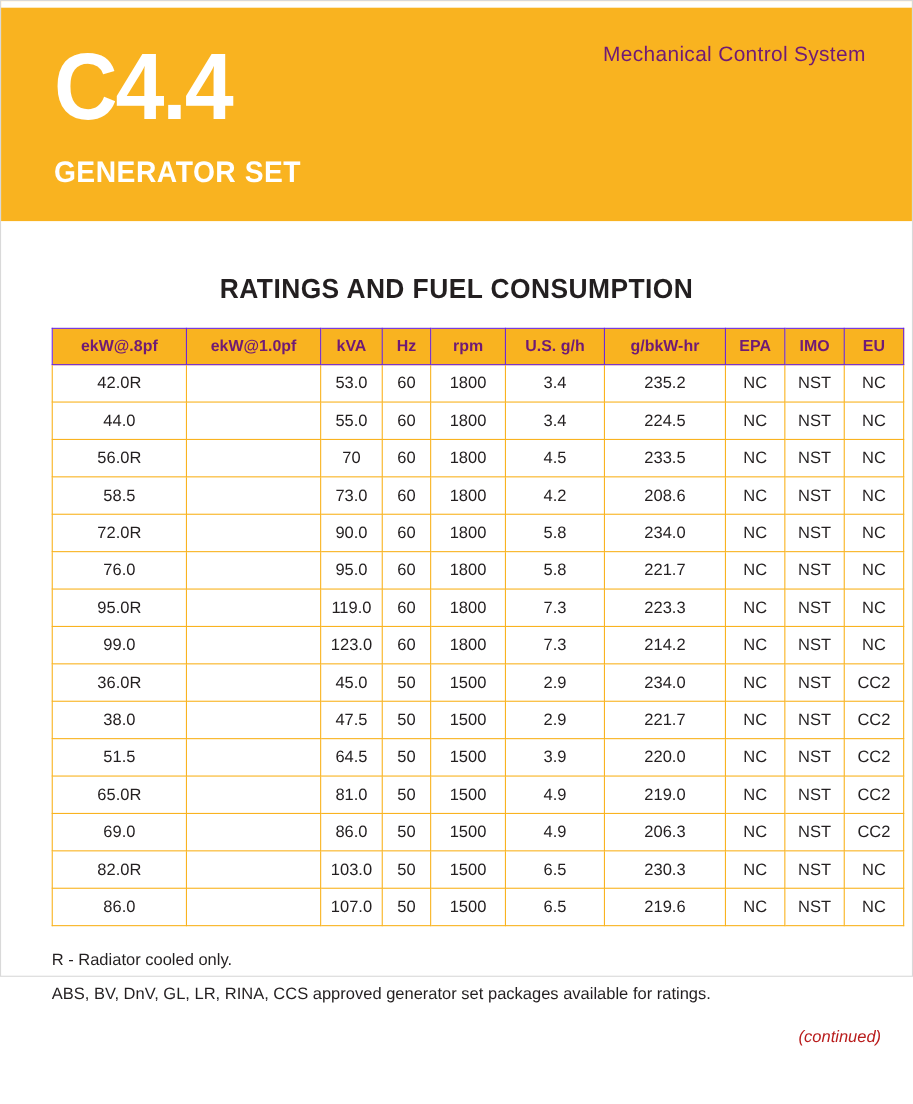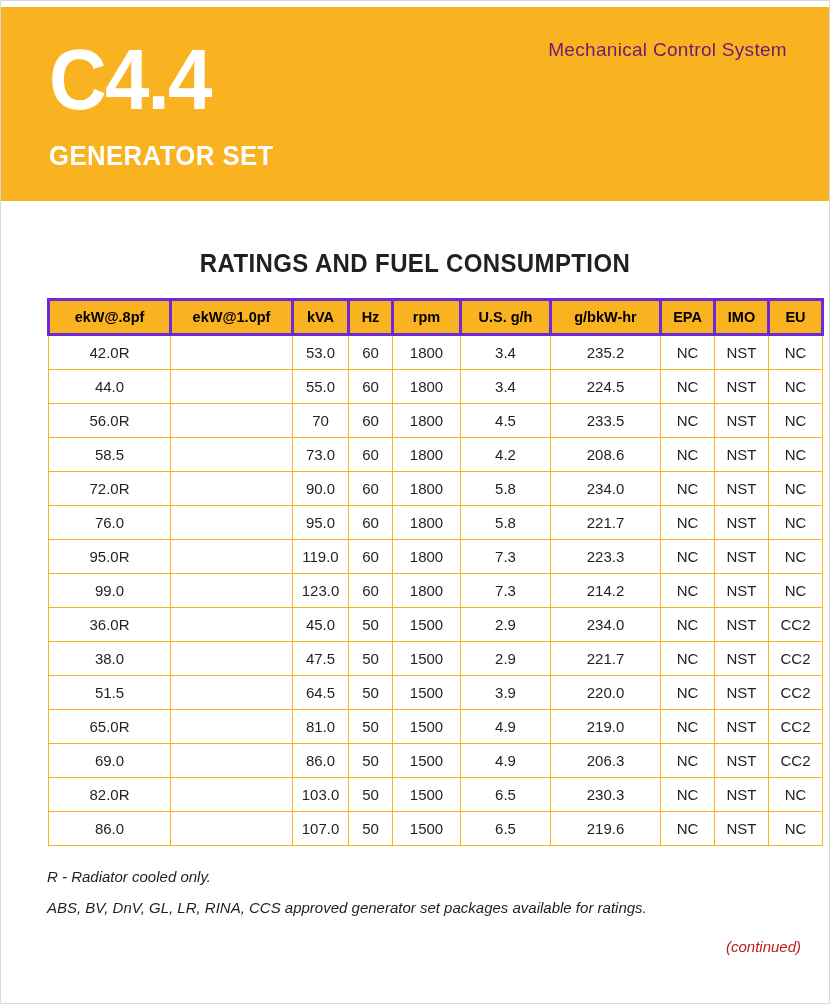--- a/index.html
+++ b/index.html
@@ -10,21 +10,21 @@
     width: 830px;
     height: 1004px;
     background: #ffffff;
     font-family: "Liberation Sans", sans-serif;
     color: #231f20;
     overflow: hidden;
   }
   .page {
     position: relative;
     width: 830px;
-    height: 1004px;
+    height: 888px;
     box-sizing: border-box;
     border: 1px solid #d9d9d9;
   }
   
   .header {
     position: relative;
     height: 200px;
     background: #f9b320;
     padding: 18px 42px 0 48px;
     box-sizing: border-box;
@@ -81,25 +81,25 @@
     transform: scaleX(0.96);
   }
   table.ratings {
     border-collapse: collapse;
     width: 754px;
     margin: 0 auto;
     table-layout: fixed;
   }
   table.ratings th {
     background: #f9b320;
-    color: #000000;
+    color: #701a75;
     font-weight: bold;
     font-size: 14.5px;
     height: 32px;
-    border: 3px solid #6d28d9;
+    border: 1px solid #6d28d9;
     text-align: center;
     padding: 0 2px;
   }
   table.ratings td {
     border: 1px solid #f9b320;
     height: 33px;
     text-align: center;
     font-size: 15px;
     color: #231f20;
     padding: 0 2px;
@@ -113,21 +113,20 @@
   .col-gbkw  { width: 110px; }
   .col-epa   { width: 54px; }
   .col-imo   { width: 54px; }
   .col-eu    { width: 54px; }
 
   .notes {
     margin: 22px auto 0 auto;
     width: 754px;
   }
   .note {
-    font-style: italic;
     font-size: 15px;
     color: #231f20;
     margin-bottom: 14px;
   }
   .continued {
     font-style: italic;
     font-size: 15px;
     color: #b91c1c;
     text-align: right;
     margin-top: 22px;

